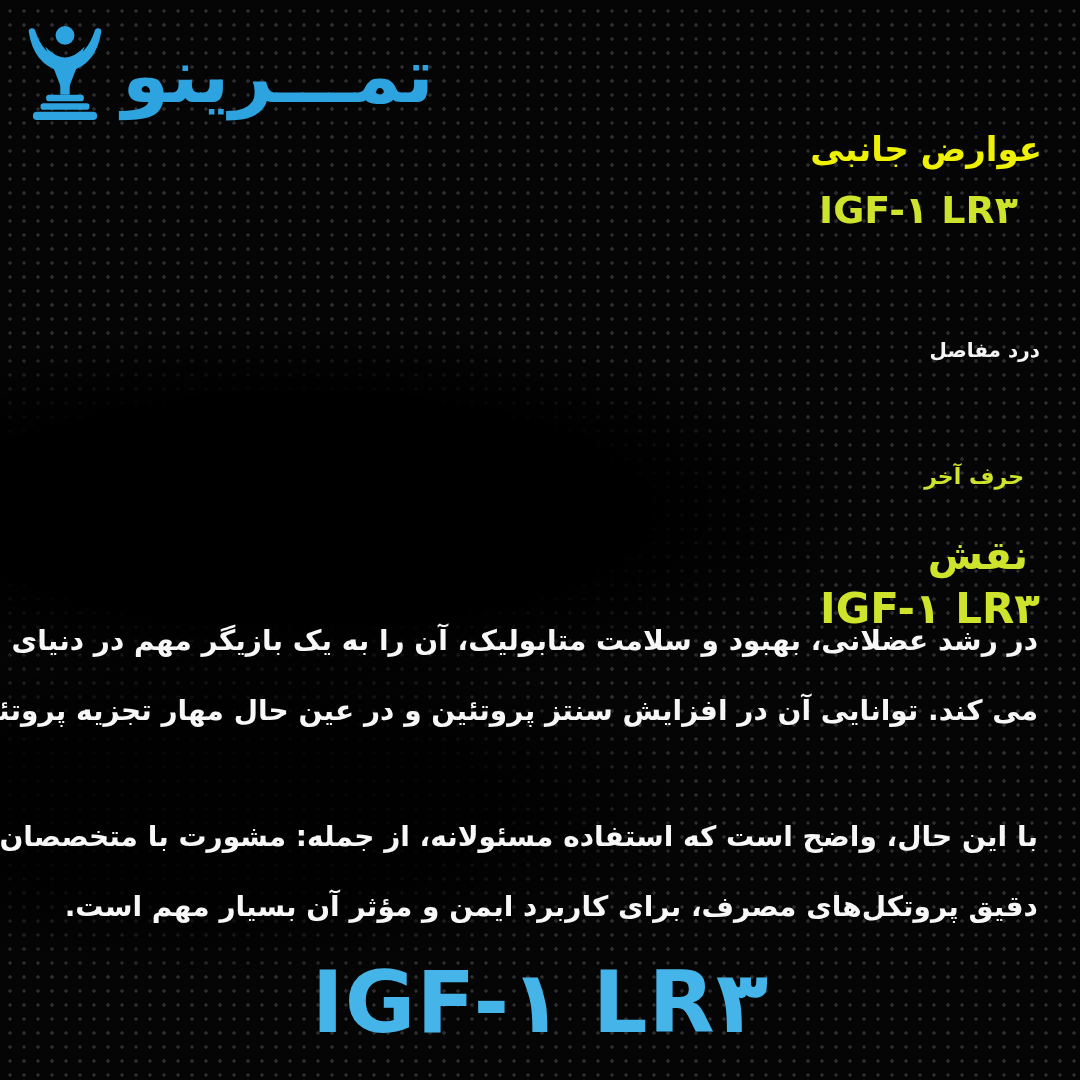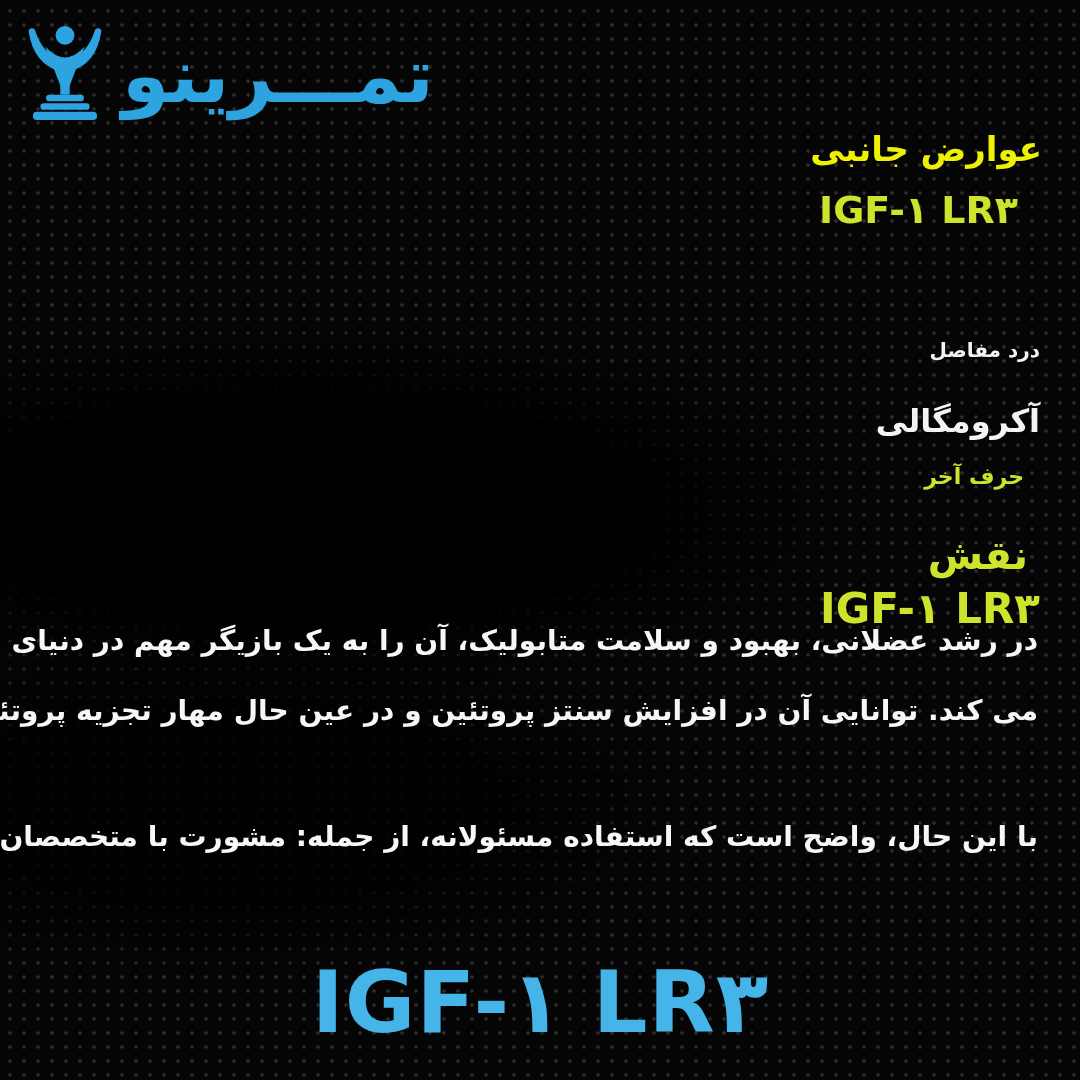--- a/index.html
+++ b/index.html
@@ -142,26 +142,26 @@
         </g>
       </svg>
     </span>
     <span class="wordmark">تمـــرینو</span>
   </header>
 
   <div class="side-item c-yellow pos-side-effects">عوارض جانبی</div>
   <div class="side-item c-lime latin pos-igf-top">IGF-۱ LR۳</div>
 
   <div class="side-item c-white pos-item-2">درد مفاصل</div>
-  <div class="side-item c-white pos-item-3">آکرومگالی</div>
 
   <div class="side-item c-lime pos-final-word">حرف آخر</div>
   <div class="side-item c-lime pos-role">نقش</div>
   <div class="side-item c-lime latin pos-igf-role">IGF-۱ LR۳</div>
 
   <div class="para-line pos-p1l1">در رشد عضلانی، بهبود و سلامت متابولیک، آن را به یک بازیگر مهم در دنیای بدنسازی تبدیل</div>
   <div class="para-line pos-p1l2">می کند. توانایی آن در افزایش سنتز پروتئین و در عین حال مهار تجزیه پروتئین قابل توجه است.</div>
 
   <div class="para-line pos-p2l1">با این حال، واضح است که استفاده مسئولانه، از جمله: مشورت با متخصصان پزشکی و رعایت</div>
+  <div class="para-line pos-p2l2">دقیق پروتکل‌های مصرف، برای کاربرد ایمن و مؤثر آن بسیار مهم است.</div>
 
   <div class="footer-title c-blue">IGF-۱ LR۳</div>
 
 </div>
 
 </body></html>

